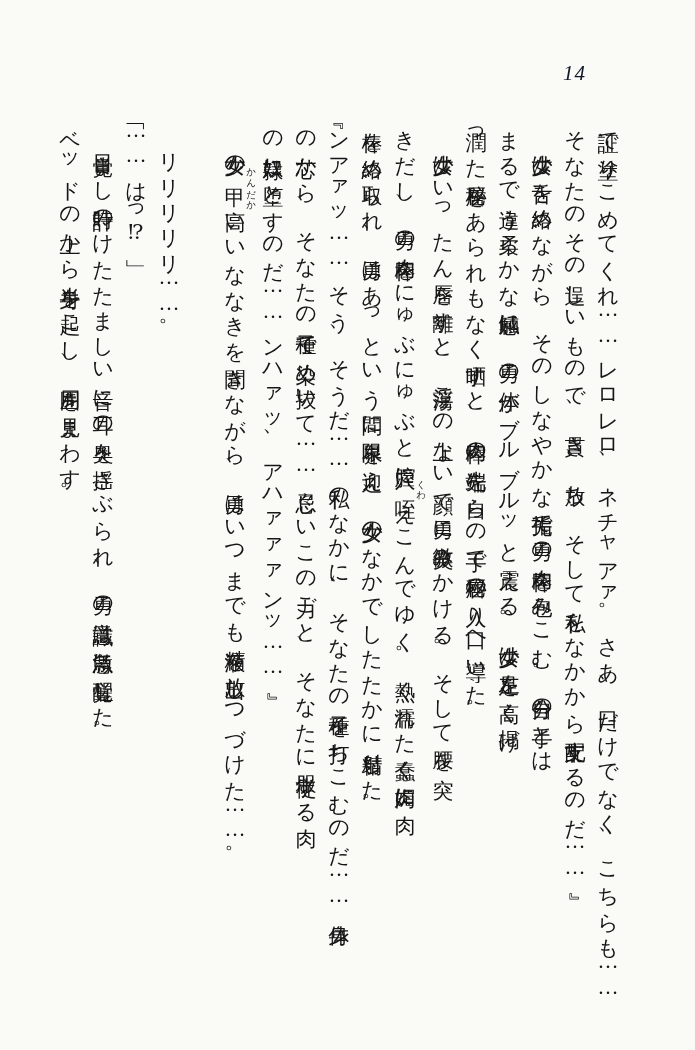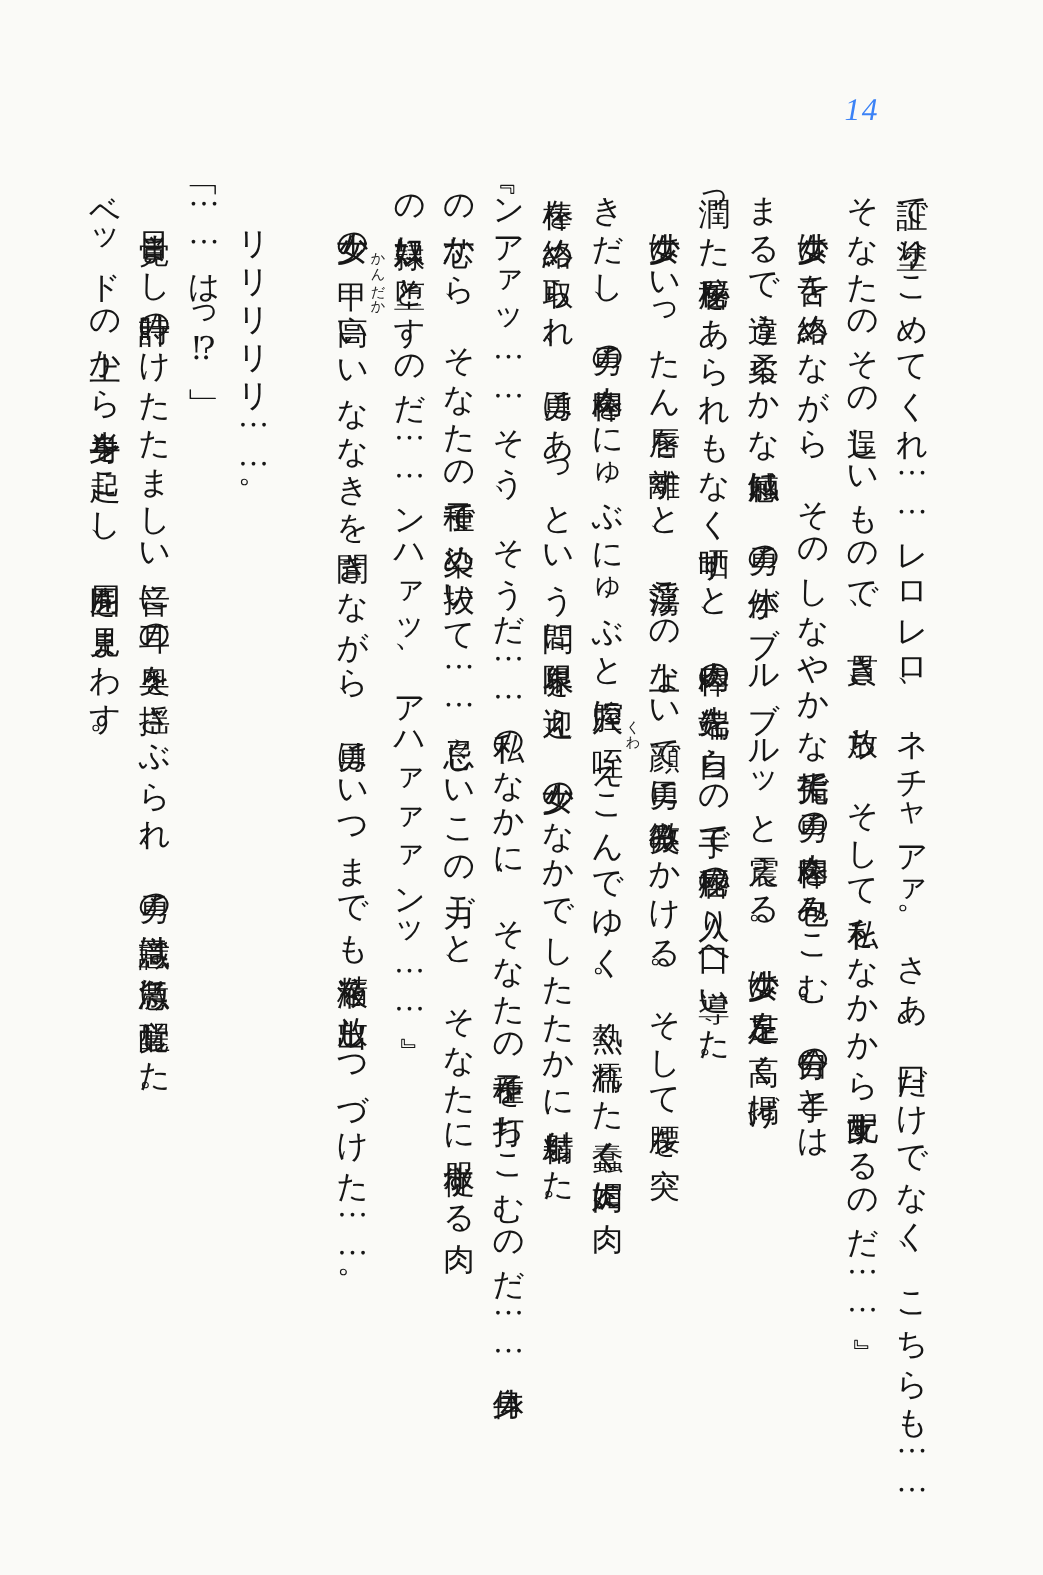--- a/index.html
+++ b/index.html
@@ -17,21 +17,21 @@
   .page {
     position: absolute;
     inset: 0;
   }
   .page-number {
     position: absolute;
     top: 61px;
     left: 563px;
     font-size: 21px;
     font-style: italic;
-    color: #3b82f6;
+    color: #0f172a;
     letter-spacing: 1px;
   }
   .text-block {
     position: absolute;
     top: 116px;
     right: 71px;
     height: 895px;
     writing-mode: vertical-rl;
     -webkit-writing-mode: vertical-rl;
     text-orientation: upright;

